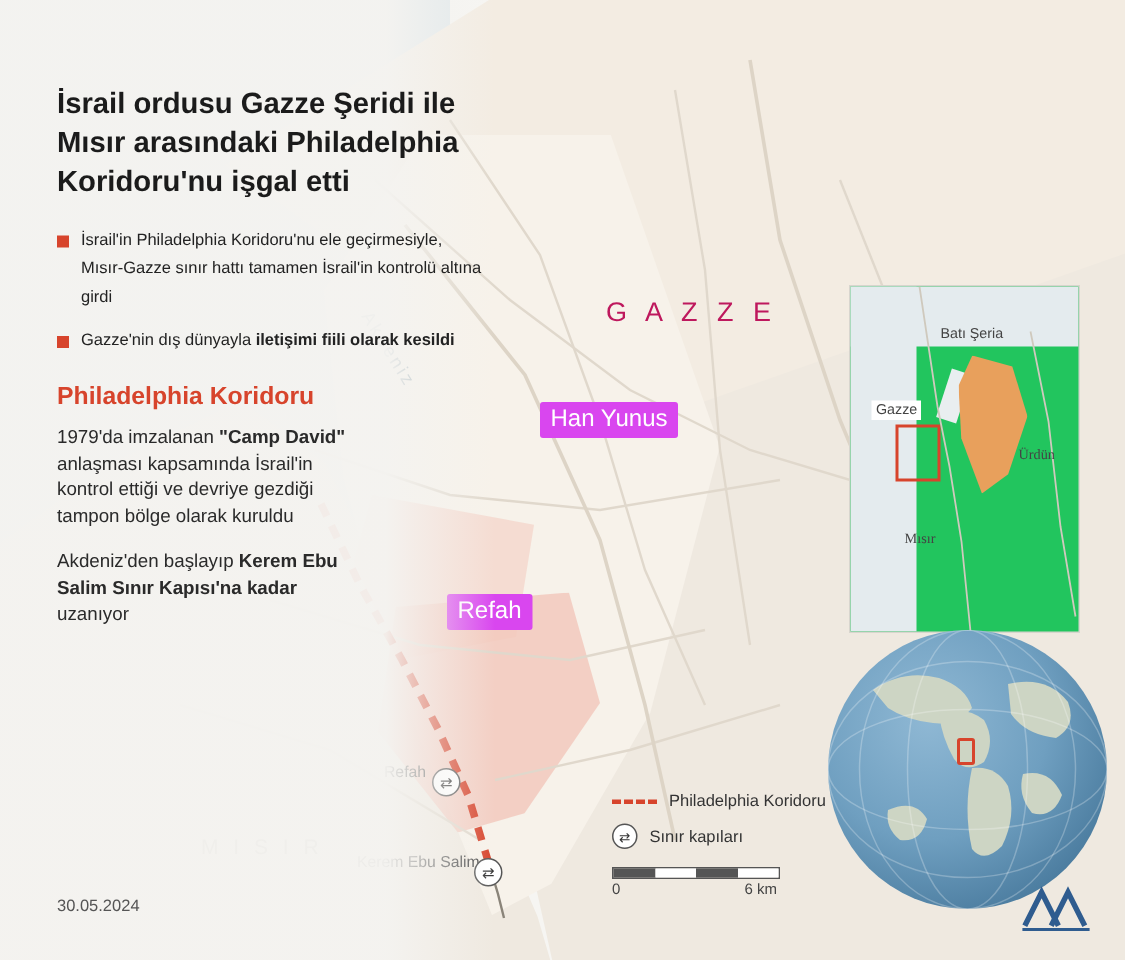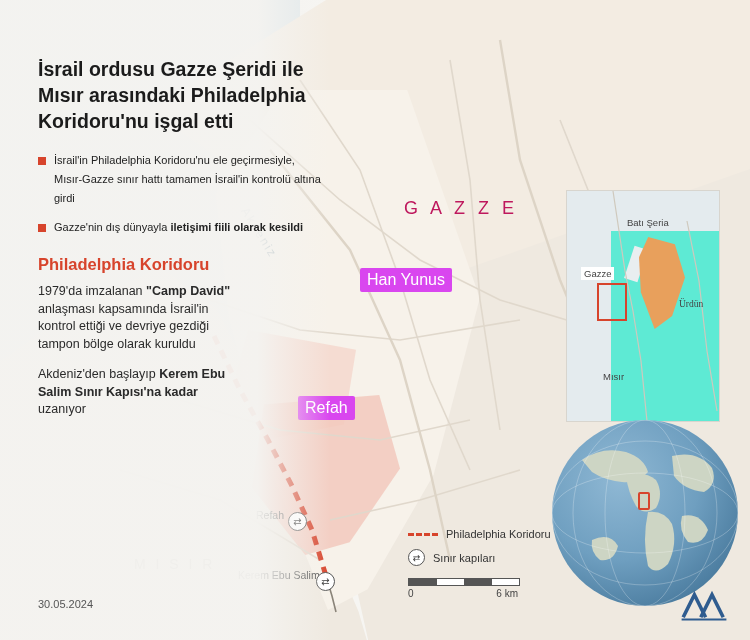--- a/index.html
+++ b/index.html
@@ -85,21 +85,21 @@
   .dashline{width:30px;height:0;border-top:3px dashed #d7442c;}
   .scalebar{position:absolute;left:408px;top:578px;width:110px;}
   .sb{display:flex;height:6px;width:110px;border:1px solid #555;}
   .sb div{flex:1;}
   .sb .b1{background:#555;}
   .sb .b2{background:#fff;}
   .sbl{display:flex;justify-content:space-between;font-size:10px;color:#444;margin-top:2px;}
 
   
   .inset{position:absolute;left:566px;top:190px;width:152px;height:230px;
-    background:#5eead4;border:1px solid #d8d5ce;overflow:hidden;}
+    background:#22c55e;border:1px solid #d8d5ce;overflow:hidden;}
   .inset .water{position:absolute;left:0;top:0;width:44px;height:230px;background:#e4ebee;}
   .inset .water2{position:absolute;left:0;top:0;width:152px;height:40px;background:#e4ebee;}
   .in-lbl{position:absolute;font-size:9.5px;color:#444;}
   .in-orange{position:absolute;left:72px;top:46px;width:46px;height:92px;
     background:#e8a05c;
     clip-path:polygon(20% 0%,78% 8%,100% 44%,72% 86%,34% 100%,4% 60%,0% 22%);}
   .in-box{position:absolute;left:30px;top:92px;width:26px;height:34px;border:2px solid #d7442c;}
   .in-gazza{position:absolute;left:62px;top:56px;width:14px;height:34px;background:#e9eef0;
     transform:rotate(18deg);}
 
@@ -192,21 +192,21 @@
     <div class="in-gazza"></div>
     <div class="in-orange"></div>
     <div class="in-box"></div>
     <svg style="position:absolute;inset:0;" viewBox="0 0 152 230">
       <path d="M46 0 L52 40 L58 80 L66 120 L74 170 L80 230" stroke="#cfc9bd" stroke-width="1.2" fill="none"></path>
       <path d="M120 30 L132 90 L140 160 L150 220" stroke="#cfc9bd" stroke-width="1.2" fill="none"></path>
     </svg>
     <div class="in-lbl" style="left:60px;top:26px;">Batı Şeria</div>
     <div class="in-lbl" style="left:14px;top:76px;background:#fff;padding:1px 3px;">Gazze</div>
     <div class="in-lbl" style="left:112px;top:108px;font-family:Liberation Serif, serif;">Ürdün</div>
-    <div class="in-lbl" style="left:36px;top:180px;">Mısır</div>
+    <div class="in-lbl" style="left:36px;top:164px;font-family:Liberation Serif, serif;">Mısır</div>
   </div>
 
   <div class="globe">
     <svg viewBox="0 0 186 186" style="position:absolute;inset:0;">
       <g fill="#cdd5c4">
         <path d="M30 40 Q50 26 74 32 Q92 38 96 52 Q86 64 70 62 Q52 60 40 52 Z"></path>
         <path d="M74 56 Q92 50 104 60 Q112 74 104 88 Q92 96 84 86 Q76 72 74 56 Z"></path>
         <path d="M96 92 Q112 90 120 104 Q126 124 116 144 Q104 156 96 146 Q90 120 96 92 Z"></path>
         <path d="M120 36 Q146 30 160 48 Q166 64 152 72 Q132 70 122 56 Z"></path>
         <path d="M130 96 Q148 92 156 110 Q150 126 136 122 Q126 110 130 96 Z"></path>

